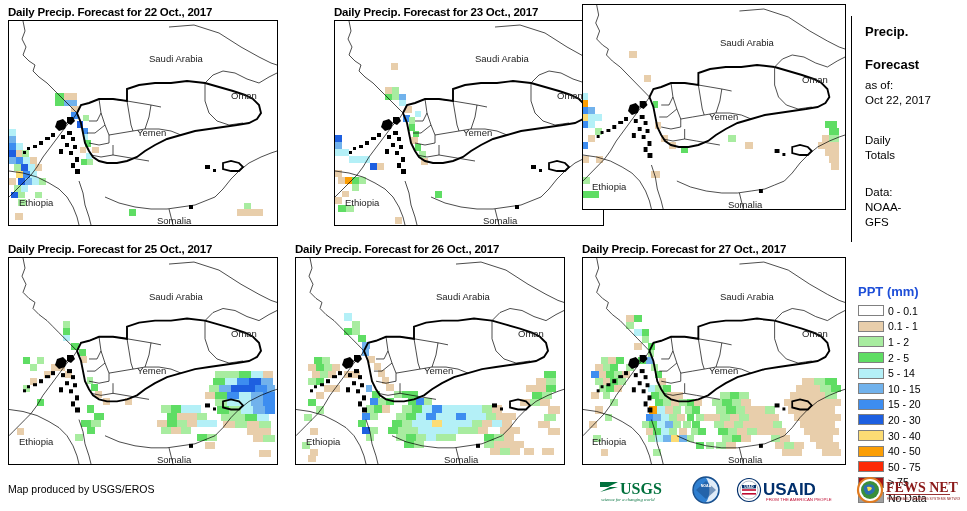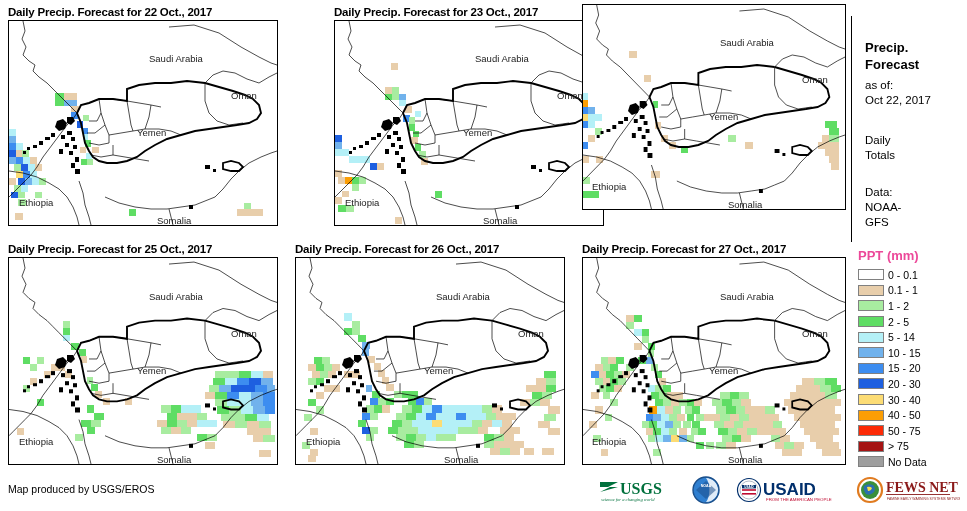--- a/index.html
+++ b/index.html
@@ -71,22 +71,22 @@
     position: absolute;
     left: 14px;
     font-size: 11.5px;
     line-height: 14.5px;
     color: #000;
   }
 
   
   #legend { position: absolute; left: 858px; top: 248px; width: 108px; }
   #legend-title {
-    font-size: 13px; font-weight: bold; color: #ec4899;
-    margin-bottom: 3px; height: 16px; line-height: 16px;
+    font-size: 13px; font-weight: bold; color: #1d4ed8;
+    margin-bottom: 3px; height: 16px; line-height: 16px; margin-top: 36px;
   }
   .legend-row {
     display: flex; align-items: center;
     height: 15.6px;
   }
   .swatch {
     width: 26px; height: 11px;
     border: 1px solid #808080;
     flex: 0 0 auto;
   }
@@ -1058,21 +1058,21 @@
       <span class="country-label" style="left:137px;top:33px;">Saudi Arabia</span>
       <span class="country-label" style="left:219px;top:70px;">Oman</span>
       <span class="country-label" style="left:126px;top:107px;">Yemen</span>
       <span class="country-label" style="left:9px;top:178px;">Ethiopia</span>
       <span class="country-label" style="left:145px;top:196px;">Somalia</span>
     </div>
   </div>
 
   <div id="sidebar">
     <div id="sidebar-rule"></div>
-    <div class="sb-head" style="top:40px;">Precip.</div>
+    <div class="sb-head" style="top:24px;">Precip.</div>
     <div class="sb-head" style="top:57px;">Forecast</div>
     <div class="sb-text" style="top:78px;">as of:</div>
     <div class="sb-text" style="top:93px;">Oct 22, 2017</div>
     <div class="sb-text" style="top:133px;">Daily</div>
     <div class="sb-text" style="top:148px;">Totals</div>
     <div class="sb-text" style="top:185px;">Data:</div>
     <div class="sb-text" style="top:200px;">NOAA-</div>
     <div class="sb-text" style="top:215px;">GFS</div>
   </div>
 

